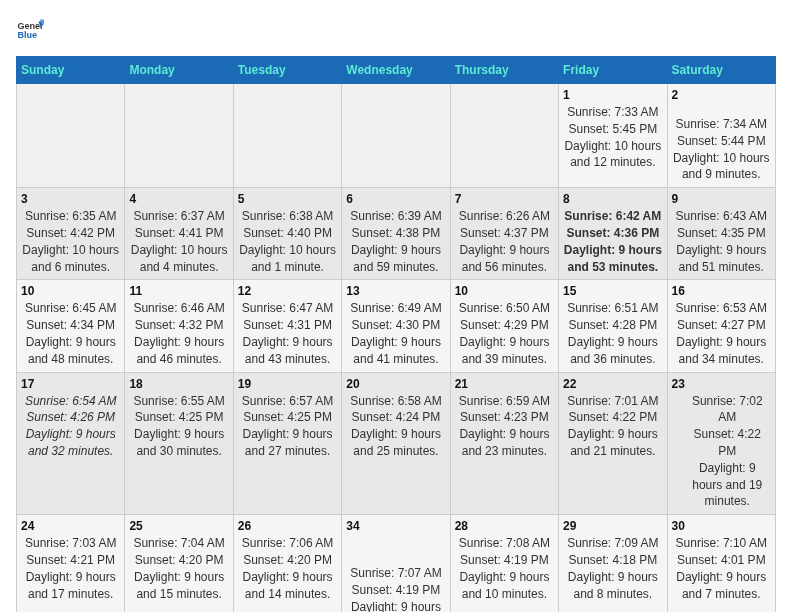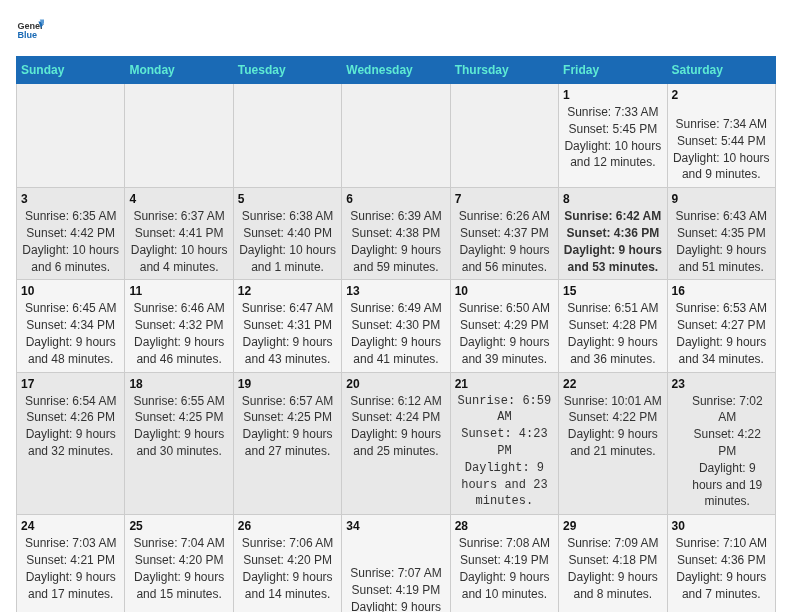--- a/index.html
+++ b/index.html
@@ -219,51 +219,51 @@
         <td>
           <div class="day-number">16</div>
           <div class="day-info" style="white-space: pre-line;">Sunrise: 6:53 AM
 Sunset: 4:27 PM
 Daylight: 9 hours and 34 minutes.</div>
         </td>
       </tr>
       <tr>
         <td>
           <div class="day-number">17</div>
-          <div class="day-info" style="white-space: pre-line;">Sunrise: 6:54 AM
+          <div class="day-info" style="white-space: pre-line; font-style: italic;">Sunrise: 6:54 AM
 Sunset: 4:26 PM
 Daylight: 9 hours and 32 minutes.</div>
         </td>
         <td>
           <div class="day-number">18</div>
           <div class="day-info" style="white-space: pre-line;">Sunrise: 6:55 AM
 Sunset: 4:25 PM
 Daylight: 9 hours and 30 minutes.</div>
         </td>
         <td>
           <div class="day-number">19</div>
           <div class="day-info" style="white-space: pre-line;">Sunrise: 6:57 AM
 Sunset: 4:25 PM
 Daylight: 9 hours and 27 minutes.</div>
         </td>
         <td>
           <div class="day-number">20</div>
-          <div class="day-info" style="white-space: pre-line;">Sunrise: 6:12 AM
+          <div class="day-info" style="white-space: pre-line;">Sunrise: 6:58 AM
 Sunset: 4:24 PM
 Daylight: 9 hours and 25 minutes.</div>
         </td>
         <td>
           <div class="day-number">21</div>
-          <div class="day-info" style="white-space: pre-line; font-family: Liberation Mono, monospace;">Sunrise: 6:59 AM
+          <div class="day-info" style="white-space: pre-line;">Sunrise: 6:59 AM
 Sunset: 4:23 PM
 Daylight: 9 hours and 23 minutes.</div>
         </td>
         <td>
           <div class="day-number">22</div>
-          <div class="day-info" style="white-space: pre-line;">Sunrise: 10:01 AM
+          <div class="day-info" style="white-space: pre-line;">Sunrise: 7:01 AM
 Sunset: 4:22 PM
 Daylight: 9 hours and 21 minutes.</div>
         </td>
         <td>
           <div class="day-number">23</div>
           <div class="day-info" style="white-space: pre-line; margin-left: 12px;">Sunrise: 7:02 AM
 Sunset: 4:22 PM
 Daylight: 9 hours and 19 minutes.</div>
         </td>
       </tr>
@@ -300,18 +300,18 @@
         </td>
         <td>
           <div class="day-number">29</div>
           <div class="day-info" style="white-space: pre-line;">Sunrise: 7:09 AM
 Sunset: 4:18 PM
 Daylight: 9 hours and 8 minutes.</div>
         </td>
         <td>
           <div class="day-number">30</div>
           <div class="day-info" style="white-space: pre-line;">Sunrise: 7:10 AM
-Sunset: 4:36 PM
+Sunset: 4:01 PM
 Daylight: 9 hours and 7 minutes.</div>
         </td>
       </tr>
     </tbody>
 </table>
 
 </body></html>

